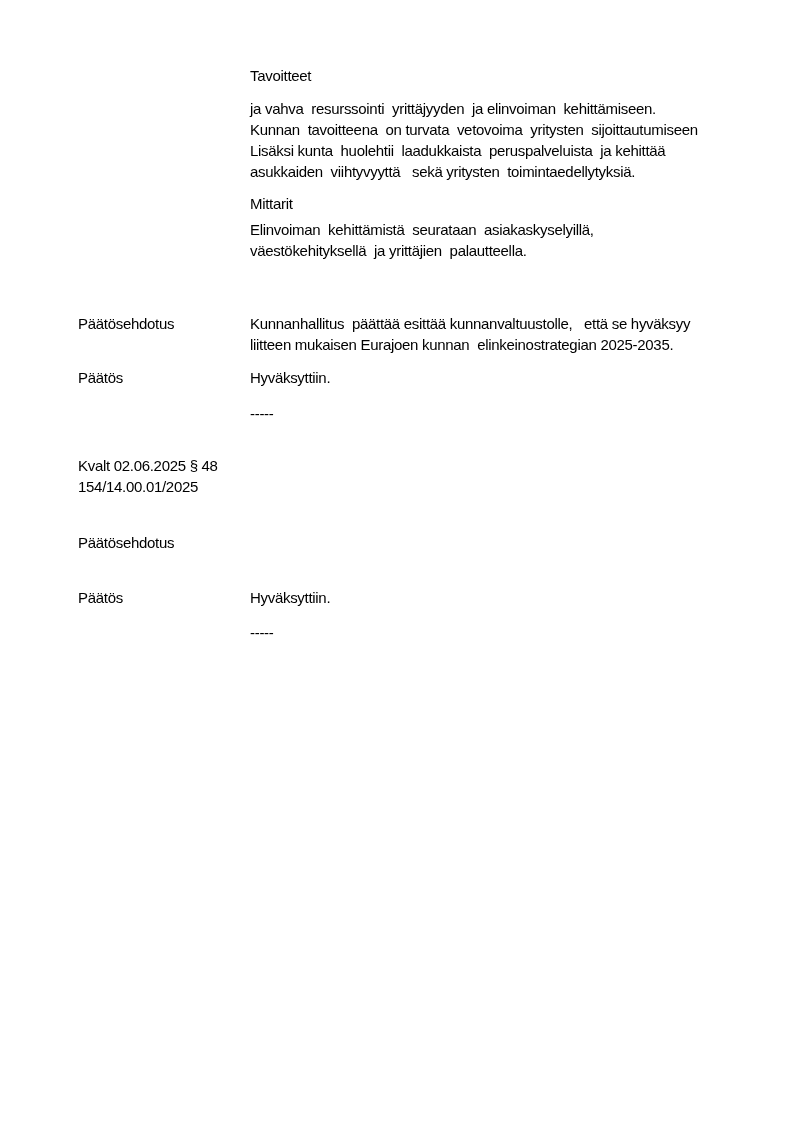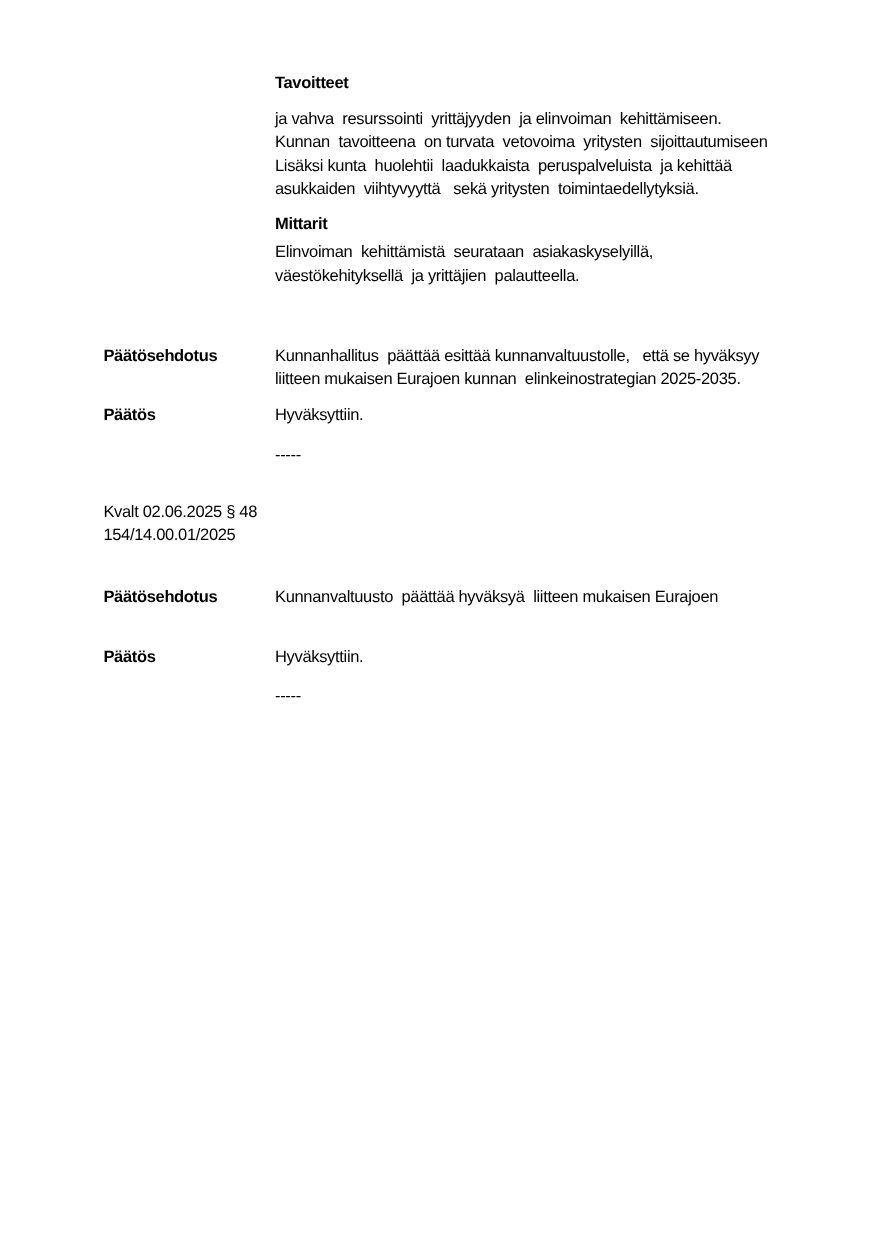--- a/index.html
+++ b/index.html
@@ -19,23 +19,23 @@
     letter-spacing: -0.3px;
     color: #000000;
   }
   .block {
     position: absolute;
   }
   .line {
     white-space: pre;
   }
   .bold {
-    font-weight: 700;
+    font-weight: 400;
   }
-  .label-col { left: 78px; margin-left: 16px; }
+  .label-col { left: 78px; }
   .body-col  { left: 250px; }
 </style>
 </head>
 <body>
 
 <div class="page">
 
   <div class="block body-col bold" style="top:65px">
     <div class="line">Tavoitteet</div>
   </div>
@@ -76,21 +76,20 @@
 
   <div class="block label-col" style="top:455px">
     <div class="line">Kvalt 02.06.2025 § 48</div>
     <div class="line">154/14.00.01/2025</div>
   </div>
 
   <div class="block label-col bold" style="top:532px">
     <div class="line">Päätösehdotus</div>
   </div>
   <div class="block body-col" style="top:532px">
-    <div class="line">Kunnanvaltuusto  päättää hyväksyä  liitteen mukaisen Eurajoen</div>
   </div>
 
   <div class="block label-col bold" style="top:587px">
     <div class="line">Päätös</div>
   </div>
   <div class="block body-col" style="top:587px">
     <div class="line">Hyväksyttiin.</div>
   </div>
   <div class="block body-col" style="top:622px">
     <div class="line">-----</div>

